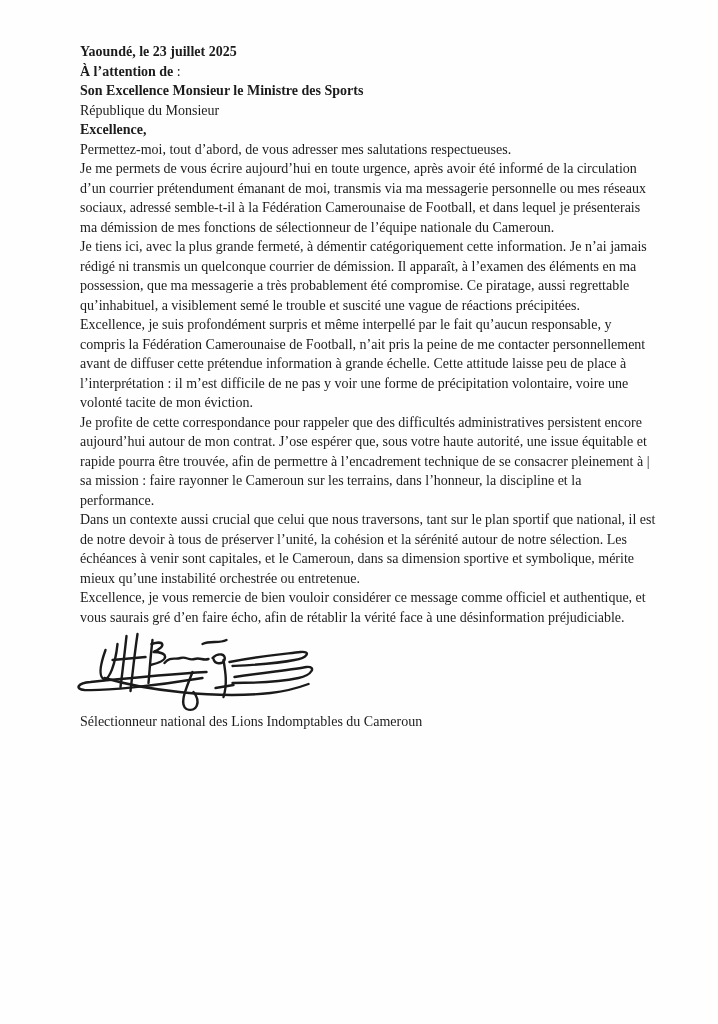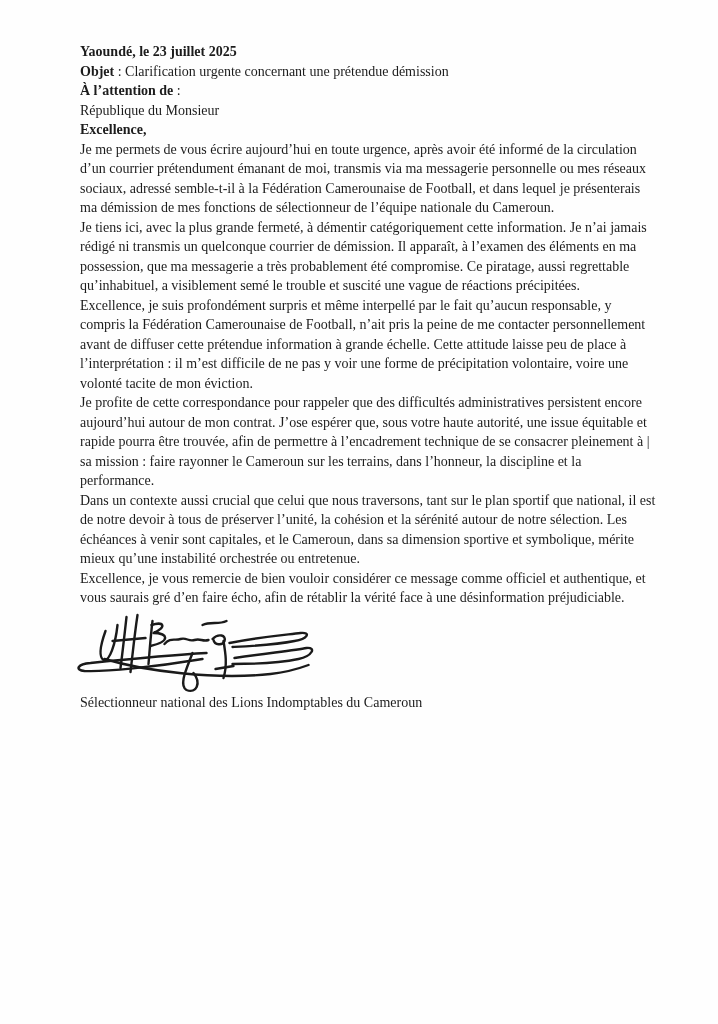--- a/index.html
+++ b/index.html
@@ -37,29 +37,30 @@
   }
   .sig-name { font-weight: bold; margin-top: 2px; }
 </style>
 </head>
 <body>
 
 <div class="page">
 
   <p class="bold">Yaoundé, le 23 juillet 2025</p>
 
-  <p class="mt-xl"><span class="bold">Objet</span><span> : Clarification urgente concernant une prétendue démission</span></p>
 
   <div class="mt-md">
     <p><span class="bold">À l’attention de</span><span> :</span></p>
+    <p class="bold">Son Excellence Monsieur le Ministre des Sports</p>
     <p>République du Monsieur</p>
   </div>
 
   <p class="bold mt-lg">Excellence,</p>
 
+  <p class="mt-md">Permettez-moi, tout d’abord, de vous adresser mes salutations respectueuses.</p>
   <p class="mt-p2">Je me permets de vous écrire aujourd’hui en toute urgence, après avoir été informé de la circulation
 d’un courrier prétendument émanant de moi, transmis via ma messagerie personnelle ou mes réseaux
 sociaux, adressé semble-t-il à la Fédération Camerounaise de Football, et dans lequel je présenterais
 ma démission de mes fonctions de sélectionneur de l’équipe nationale du Cameroun.</p>
   <p class="mt-sm">Je tiens ici, avec la plus grande fermeté, à démentir catégoriquement cette information. Je n’ai jamais
 rédigé ni transmis un quelconque courrier de démission. Il apparaît, à l’examen des éléments en ma
 possession, que ma messagerie a très probablement été compromise. Ce piratage, aussi regrettable
 qu’inhabituel, a visiblement semé le trouble et suscité une vague de réactions précipitées.</p>
   <p class="mt-sm">Excellence, je suis profondément surpris et même interpellé par le fait qu’aucun responsable, y
 compris la Fédération Camerounaise de Football, n’ait pris la peine de me contacter personnellement

